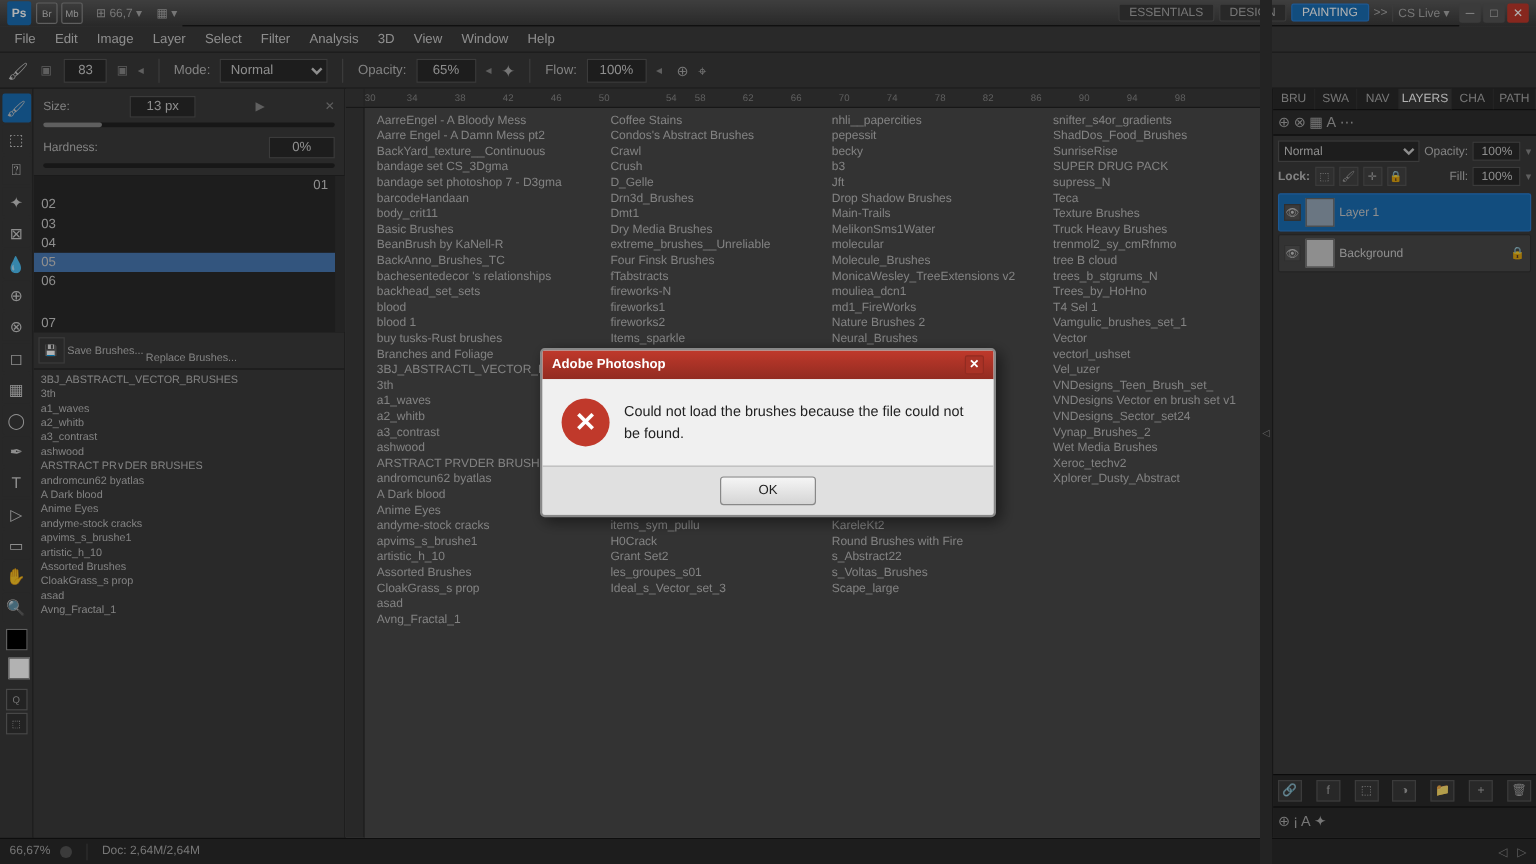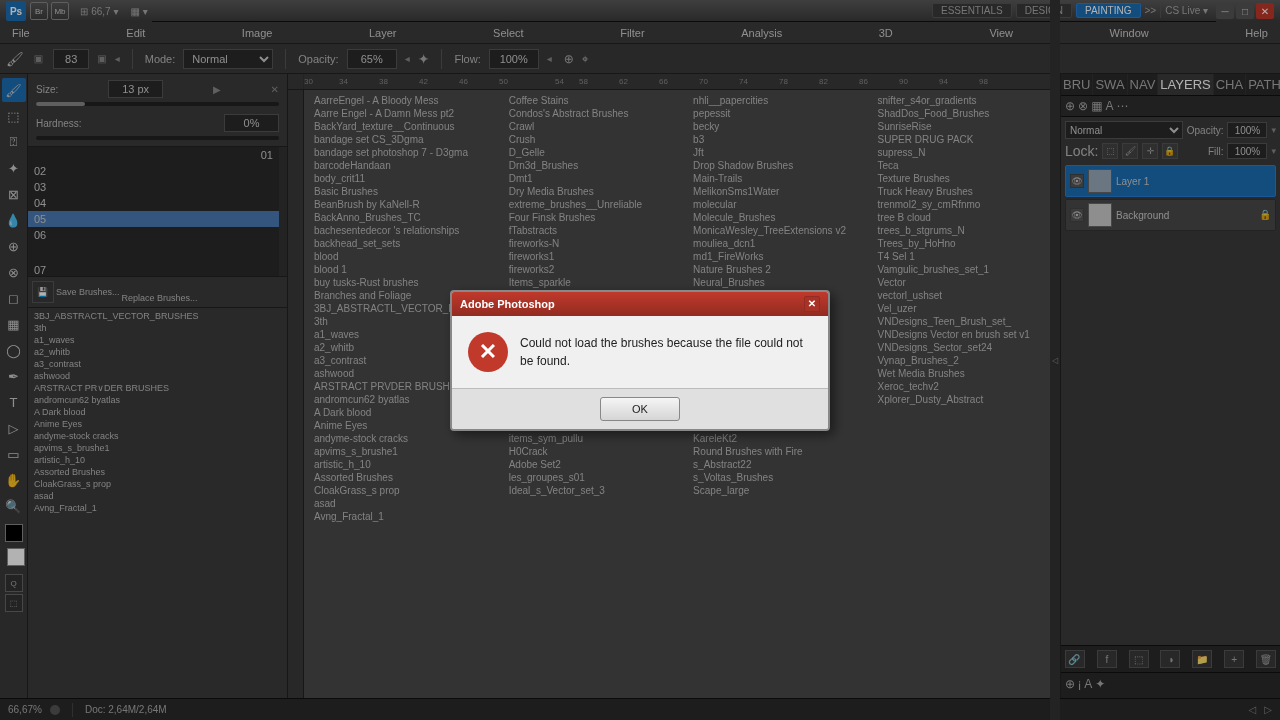--- a/index.html
+++ b/index.html
@@ -8,21 +8,21 @@
     
     #titlebar { width: 100%; height: 22px; background: linear-gradient(to bottom, #5a5a5a, #3a3a3a); display: flex; align-items: center; padding: 0 6px; }
     #titlebar .ps-icon { width: 20px; height: 20px; background: #1a6fb5; border-radius: 2px; display: flex; align-items: center; justify-content: center; color: #fff; font-weight: bold; font-size: 10px; margin-right: 4px; }
     #titlebar .br-icon, #titlebar .mb-icon { width: 18px; height: 18px; border: 1px solid #888; display: flex; align-items: center; justify-content: center; font-size: 8px; color: #ccc; margin-right: 3px; border-radius: 2px; }
     #titlebar-controls { display: flex; gap: 2px; }
     #titlebar-controls span { width: 18px; height: 16px; display: flex; align-items: center; justify-content: center; cursor: pointer; border-radius: 2px; }
     #titlebar-controls .close { background: #c0392b; color: #fff; font-size: 10px; }
     #titlebar-controls .min, #titlebar-controls .max { background: #555; color: #ccc; font-size: 10px; }
 
     
-    #menubar { width: 100%; height: 22px; background: #3c3c3c; display: flex; align-items: center; padding: 0 4px; border-bottom: 1px solid #222; justify-content: space-between; }
+    #menubar { width: 100%; height: 22px; background: #3c3c3c; display: flex; align-items: center; padding: 0 4px; border-bottom: 1px solid #222; }
     .menu-item { padding: 2px 8px; font-size: 11px; color: #ccc; cursor: pointer; border-radius: 2px; }
 
     
     #tooloptions { width: 100%; height: 30px; background: #3a3a3a; display: flex; align-items: center; padding: 0 6px; gap: 8px; border-bottom: 1px solid #222; }
     .tool-opt-label { font-size: 11px; color: #bbb; }
     .tool-opt-select { background: #2a2a2a; color: #ccc; border: 1px solid #555; font-size: 11px; height: 20px; padding: 0 4px; }
     .tool-opt-input { background: #2a2a2a; color: #ccc; border: 1px solid #555; font-size: 11px; height: 20px; width: 50px; text-align: center; }
     .tool-separator { width: 1px; height: 20px; background: #555; margin: 0 4px; }
 
     
@@ -49,21 +49,21 @@
 
     
     #brush-panel { position: absolute; left: 0; top: 0; width: 100%; height: 100%; background: #4a4a4a; overflow-y: auto; padding: 4px; }
     .brush-columns { display: flex; gap: 0; }
     .brush-col { flex: 1; padding: 0 4px; }
     .brush-col-item { font-size: 10px; color: #bbb; padding: 1px 2px; cursor: pointer; white-space: nowrap; overflow: hidden; text-overflow: ellipsis; }
 
     
     #right-panel { width: 220px; background: #3c3c3c; border-left: 1px solid #222; display: flex; flex-direction: column; }
     #right-tabs { display: flex; background: #2a2a2a; border-bottom: 1px solid #111; }
-    .right-tab { flex: 1; padding: 3px 2px; text-align: center; font-size: 13px; color: #aaa; cursor: pointer; border-right: 1px solid #333; }
+    .right-tab { flex: 1; padding: 3px 2px; text-align: center; font-size: 10px; color: #aaa; cursor: pointer; border-right: 1px solid #333; }
     .right-tab.active { background: #3c3c3c; color: #fff; }
     #layers-panel { flex: 1; overflow-y: auto; padding: 4px; }
     .layer-mode-select { background: #2a2a2a; color: #ccc; border: 1px solid #555; font-size: 10px; height: 18px; flex: 1; }
     .lock-btn { width: 16px; height: 16px; background: #444; border: 1px solid #555; color: #aaa; cursor: pointer; display: flex; align-items: center; justify-content: center; font-size: 9px; }
     .layer-item { display: flex; align-items: center; gap: 4px; padding: 3px 4px; background: #4a4a4a; border: 1px solid #333; margin-bottom: 2px; cursor: pointer; border-radius: 2px; }
     .layer-item.active { background: #1a6fb5; border-color: #2a7fd5; }
     .layer-eye { width: 14px; height: 14px; background: #555; border: 1px solid #444; display: flex; align-items: center; justify-content: center; font-size: 9px; cursor: pointer; }
     .layer-thumb { width: 24px; height: 24px; background: #fff; border: 1px solid #666; flex-shrink: 0; }
     .layer-thumb.bg { background: #ccc; }
     .layer-name { font-size: 10px; color: #ccc; flex: 1; }
@@ -346,21 +346,21 @@
             <div class="brush-col-item">frames_pony_1</div>
             <div class="brush-col-item">Ghost - Abstract Brushes 1.2</div>
             <div class="brush-col-item">Ghost__Abstract_Brushes_1.3</div>
             <div class="brush-col-item">Ghost__Abstract_Brushes_f</div>
             <div class="brush-col-item">Ghost - Abstract Brushes 7</div>
             <div class="brush-col-item">Ghost_Amplituse_brushes</div>
             <div class="brush-col-item">GrashBrushes by KnFnPv_R</div>
             <div class="brush-col-item">ragNature</div>
             <div class="brush-col-item">items_sym_pullu</div>
             <div class="brush-col-item">H0Crack</div>
-            <div class="brush-col-item">Adobe Set2</div>
+            <div class="brush-col-item">Grant Set2</div>
             <div class="brush-col-item">les_groupes_s01</div>
             <div class="brush-col-item">Ideal_s_Vector_set_3</div>
           </div>
 
           <div class="brush-col">
             <div class="brush-col-item">nhli__papercities</div>
             <div class="brush-col-item">pepessit</div>
             <div class="brush-col-item">becky</div>
             <div class="brush-col-item">b3</div>
             <div class="brush-col-item">Jft</div>
@@ -451,21 +451,21 @@
       <div style="display:flex;align-items:center;gap:4px;margin-bottom:4px;">
         <select class="layer-mode-select">
           <option>Normal</option>
         </select>
         <span style="font-size:10px;color:#bbb;">Opacity:</span>
         <input type="text" style="width: 40px; background: rgb(42, 42, 42); color: rgb(204, 204, 204); border: 1px solid rgb(85, 85, 85); font-size: 10px; height: 16px; text-align: center;" value="100%">
         <span style="font-size:9px;color:#888;">▾</span>
       </div>
 
       <div style="display:flex;align-items:center;gap:4px;margin-bottom:6px;">
-        <span style="font-size:14px;color:#bbb;">Lock:</span>
+        <span style="font-size:10px;color:#bbb;font-weight:bold;">Lock:</span>
         <div class="lock-btn">⬚</div>
         <div class="lock-btn">🖌</div>
         <div class="lock-btn">✛</div>
         <div class="lock-btn">🔒</div>
         <span style="flex:1;"></span>
         <span style="font-size:10px;color:#bbb;">Fill:</span>
         <input type="text" style="width: 40px; background: rgb(42, 42, 42); color: rgb(204, 204, 204); border: 1px solid rgb(85, 85, 85); font-size: 10px; height: 16px; text-align: center;" value="100%">
         <span style="font-size:9px;color:#888;">▾</span>
       </div>
 

